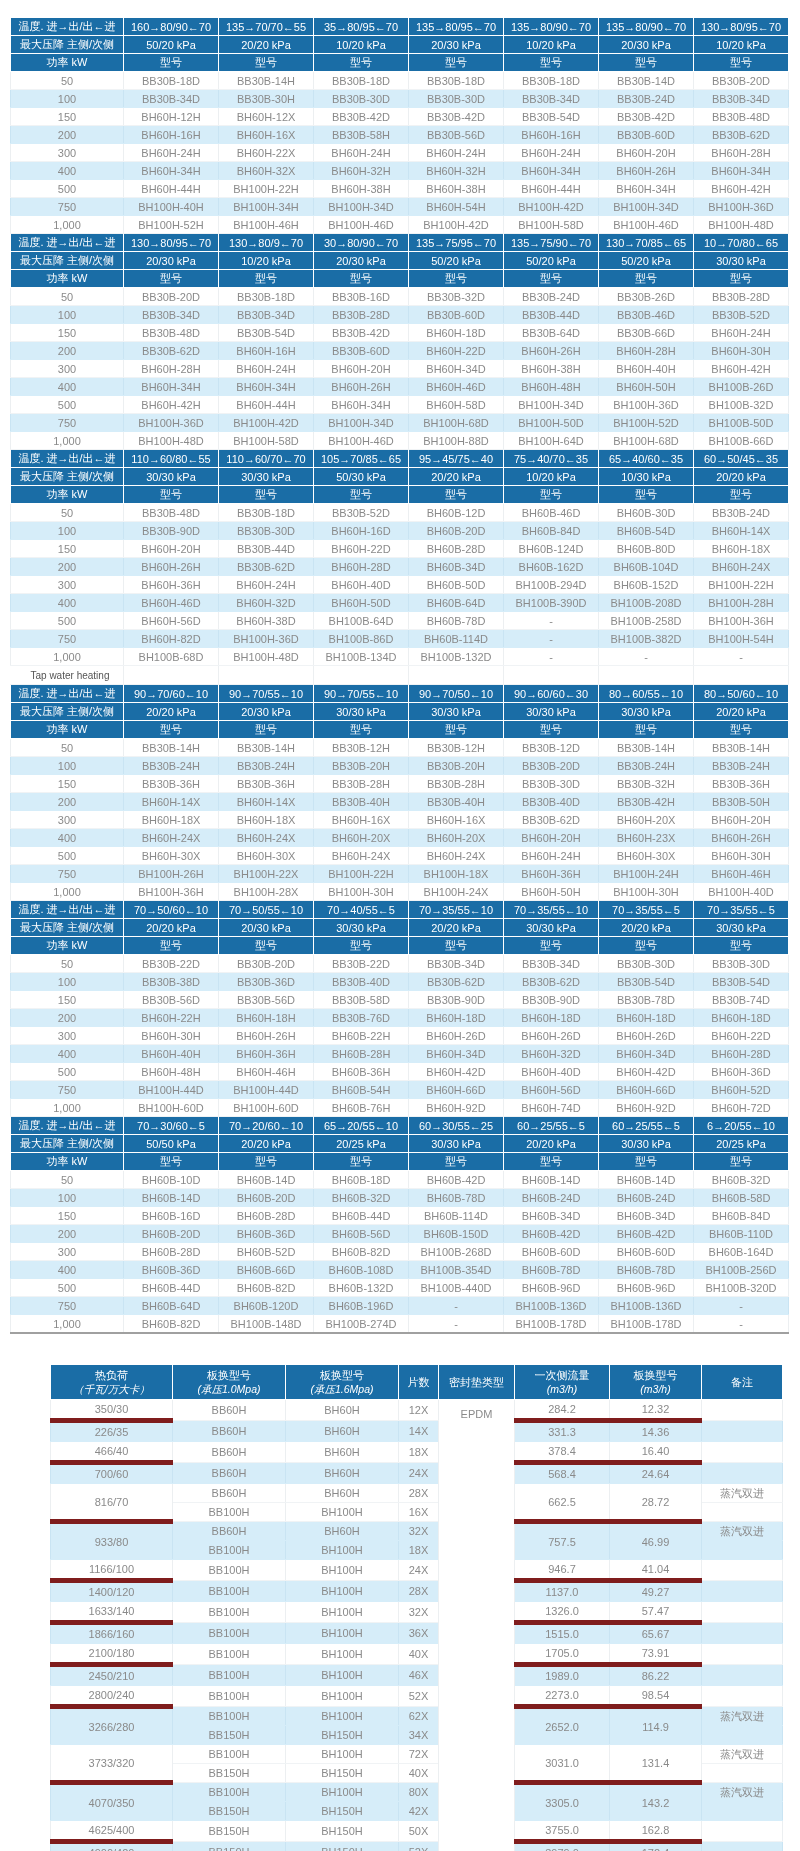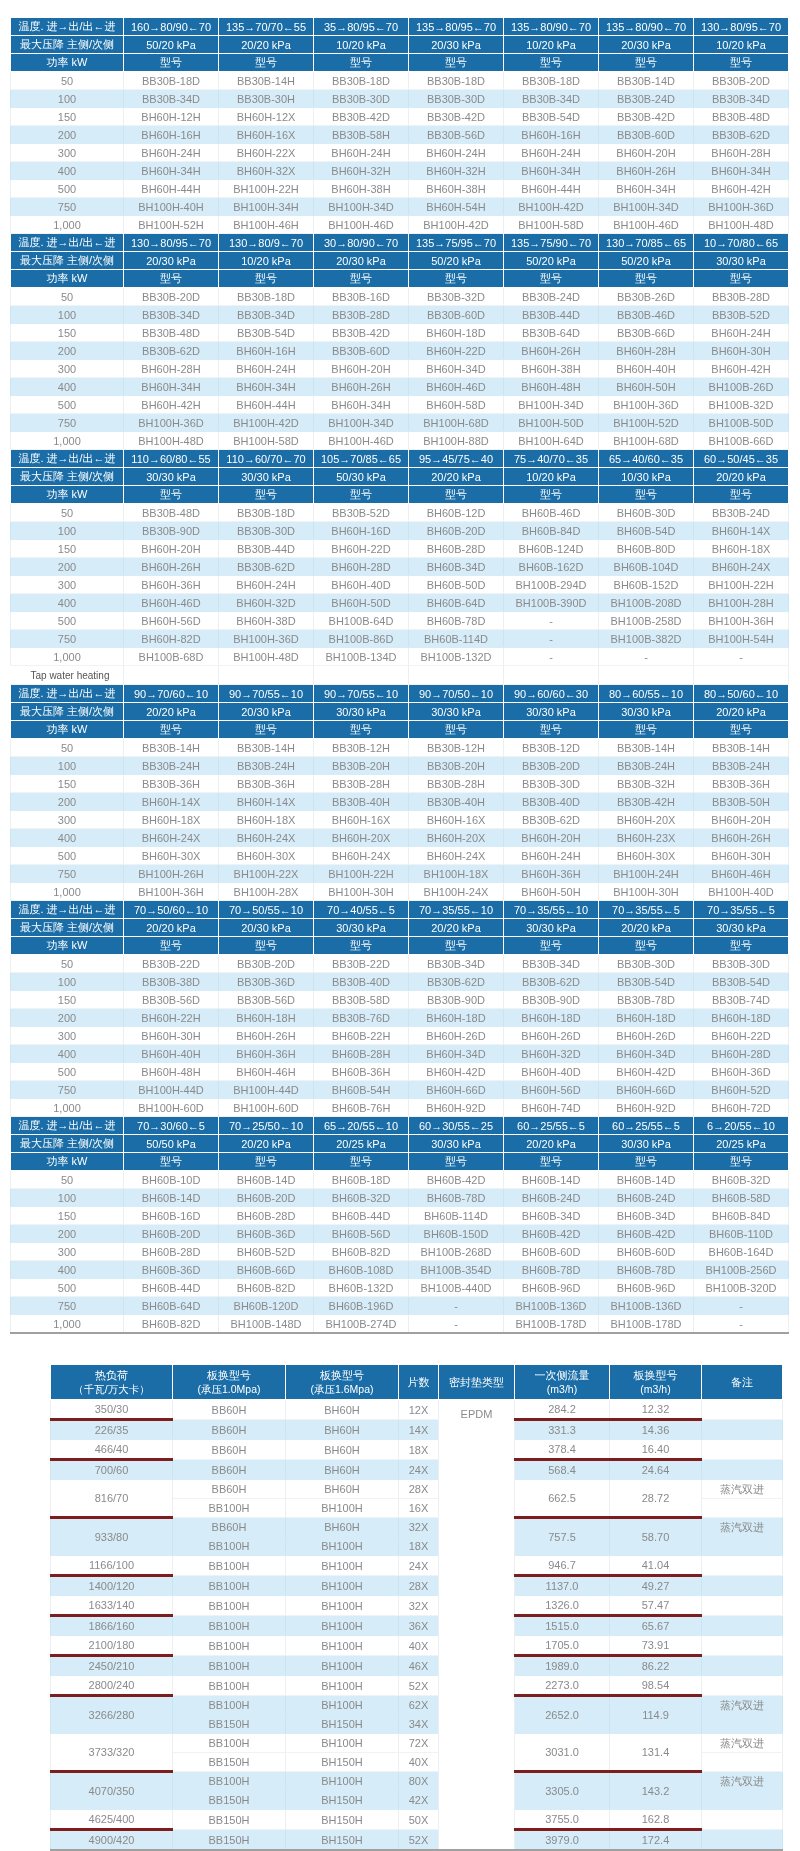--- a/index.html
+++ b/index.html
@@ -15,22 +15,22 @@
   table.sel td.tap{color:#555;text-align:left;padding-left:20px;font-size:10px;background:#fff;
         border-right:1px solid #eceff1;border-bottom:1px solid #f0f3f5;height:18px;}
 
   
   table.bt{border-collapse:collapse;table-layout:fixed;width:732px;margin-left:50px;margin-top:30px;border-bottom:2px solid #a0a0a0;}
   table.bt td{font-size:11px;text-align:center;padding:0 1px;overflow:hidden;}
   table.bt td.hd{background:#1a6da6;color:#fff;height:34px;border:1px solid #fff;line-height:14px;}
   table.bt td.c{color:#8a8a8a;height:18px;border-right:1px solid #eceff1;border-left:1px solid #eceff1;border-bottom:1px solid #f0f3f5;background:#fff;}
   table.bt tr.alt td.c{background:#d6edf9;border-right:1px solid #c9e4f3;border-left:1px solid #c9e4f3;border-bottom:1px solid #d6edf9;}
   table.bt td.gasket{background:#fff !important;vertical-align:top;padding-top:8px;border-left:1px solid #eceff1;border-right:1px solid #eceff1;border-bottom:1px solid #eceff1;}
-  table.bt td.merge{border-bottom:3px solid #7f1d1d;}
-  .hd .sub{font-size:10.5px;}
+  table.bt td.merge{border-bottom:5px solid #7f1d1d;}
+  .hd .sub{font-size:10.5px;font-style:italic;}
 </style>
 </head>
 <body>
 
 <div class="page">
   <div id="top-container">
       <table class="sel">
         <colgroup>
           <col style="width: 113px;">
           <col style="width: 95px;">
@@ -648,21 +648,21 @@
             <td class="c">BH100H-60D</td>
             <td class="c">BH60B-76H</td>
             <td class="c">BH60H-92D</td>
             <td class="c">BH60H-74D</td>
             <td class="c">BH60H-92D</td>
             <td class="c">BH60H-72D</td>
           </tr>
           <tr>
             <td class="hd">温度. 进→出/出←进</td>
             <td class="hd">70→30/60←5</td>
-            <td class="hd">70→25/50←10</td>
+            <td class="hd">70→20/60←10</td>
             <td class="hd">65→20/55←10</td>
             <td class="hd">60→30/55←25</td>
             <td class="hd">60→25/55←5</td>
             <td class="hd">60→25/55←5</td>
             <td class="hd">6→20/55←10</td>
           </tr>
           <tr>
             <td class="hd">最大压降 主侧/次侧</td>
             <td class="hd">50/50 kPa</td>
             <td class="hd">20/20 kPa</td>
@@ -870,21 +870,21 @@
             <td class="c">BH100H</td>
             <td class="c">16X</td>
             <td class="c"></td>
           </tr>
           <tr class="alt">
             <td class="c merge" rowspan="2">933/80</td>
             <td class="c">BB60H</td>
             <td class="c">BH60H</td>
             <td class="c">32X</td>
             <td class="c merge" rowspan="2">757.5</td>
-            <td class="c merge" rowspan="2">58.70</td>
+            <td class="c merge" rowspan="2">46.99</td>
             <td class="c">蒸汽双进</td>
           </tr>
           <tr class="alt">
             <td class="c">BB100H</td>
             <td class="c">BH100H</td>
             <td class="c">18X</td>
             <td class="c"></td>
           </tr>
           <tr>
             <td class="c merge">1166/100</td>

